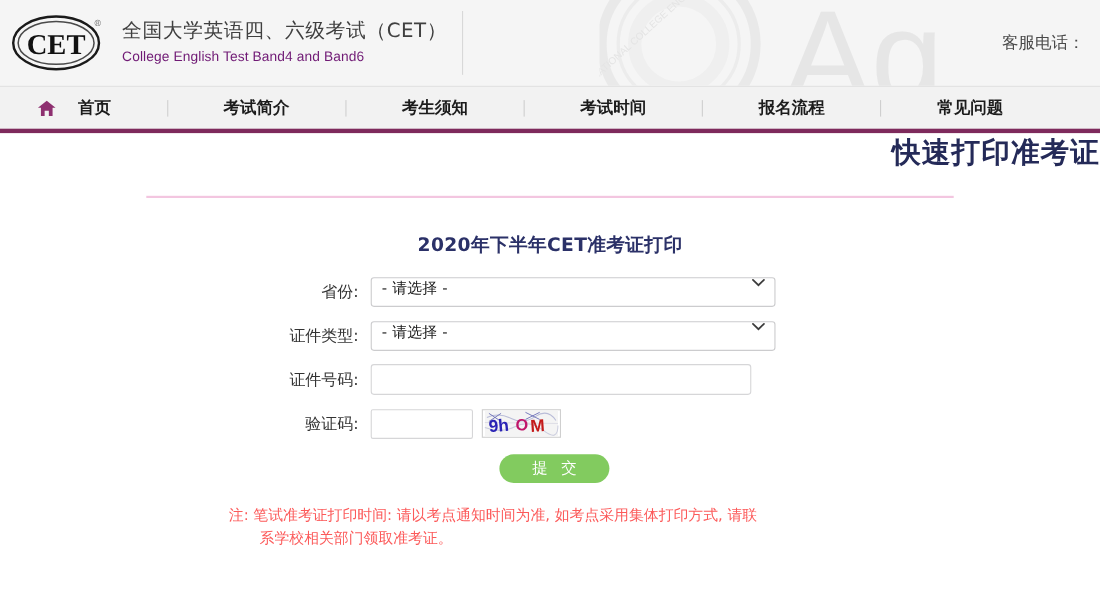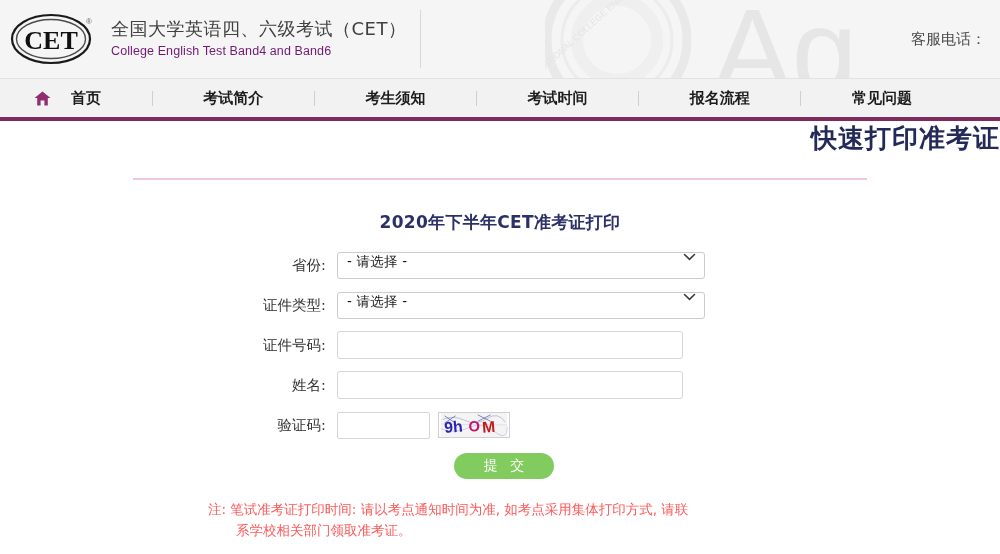--- a/index.html
+++ b/index.html
@@ -333,24 +333,20 @@
           <path d="M1.5 1.5 L6.5 6.3 L11.5 1.5" fill="none" stroke="#3c3c3c" stroke-width="1.6" stroke-linecap="round"></path>
         </svg>
       </div>
     </div>
 
     <div class="form-row">
       <div class="form-label">证件号码:</div>
       <input class="field-text" type="text" placeholder="" style="">
     </div>
 
-    <div class="form-row">
-      <div class="form-label">姓名:</div>
-      <input class="field-text" type="text" placeholder="" style="">
-    </div>
 
     <div class="form-row">
       <div class="form-label">验证码:</div>
       <input class="field-captcha" type="text" placeholder="" style="">
       <svg class="captcha-img" viewBox="0 0 72 26">
         <rect x="0" y="0" width="72" height="26" fill="#f4f4f4"></rect>
         <path d="M2 7 Q14 2 26 8 T50 6 T70 10" fill="none" stroke="#b9bcd8" stroke-width="1"></path>
         <path d="M0 17 Q16 23 30 16 T58 20 T72 15" fill="none" stroke="#c9cbdd" stroke-width="1"></path>
         <path d="M4 3 L16 11 M16 3 L4 11" stroke="#5b5fb0" stroke-width="0.8" fill="none"></path>
         <path d="M40 2 L54 9 M54 2 L40 9" stroke="#5b5fb0" stroke-width="0.8" fill="none"></path>

